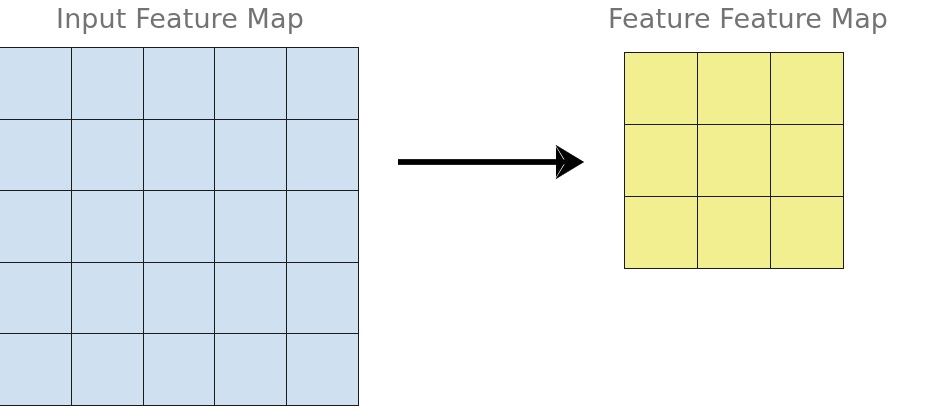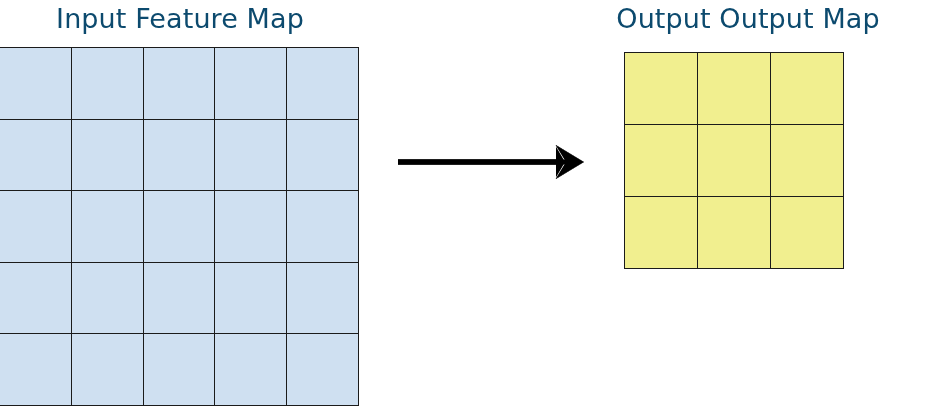--- a/index.html
+++ b/index.html
@@ -17,21 +17,21 @@
     height: 406px;
     background: #ffffff;
     overflow: hidden;
   }
 
   .title {
     position: absolute;
     font-family: "DejaVu Sans", sans-serif;
     font-size: 27px;
     font-weight: 400;
-    color: #0c4a6e;
+    color: #737373;
     white-space: nowrap;
     letter-spacing: 0.1px;
     text-align: center;
     line-height: 34px;
   }
   #input-title {
     left: 0px;
     top: 2px;
     width: 360px;
   }
@@ -127,21 +127,21 @@
   </div>
 
   <svg id="arrow" viewBox="0 0 192 44">
     <path d="M 2,19.2 L 160,19.2 L 160,5 L 188,22 L 160,39 L 160,24.8 L 2,24.8 Z" fill="#000000"></path>
     <path d="M 159,5 L 188,22 L 159,39 L 169,22 Z" fill="#ffffff"></path>
     <path d="M 159,5 L 188,22 L 159,39 L 169,22 Z" fill="#000000" opacity="0"></path>
     <path d="M 2,19.4 L 170,19.4 L 170,24.6 L 2,24.6 Z" fill="#000000"></path>
     <path d="M 159.5,5 L 188,22 L 159.5,39 L 170,22 Z" fill="#000000"></path>
   </svg>
 
-  <div class="title" id="output-title">Output Output Map</div>
+  <div class="title" id="output-title">Feature Feature Map</div>
 
   <div class="grid" id="output-grid">
     <div class="cell" style="background: rgb(241, 239, 143); border-color: rgb(27, 27, 27);"></div>
     <div class="cell" style="background: rgb(241, 239, 143); border-color: rgb(27, 27, 27);"></div>
     <div class="cell" style="background: rgb(241, 239, 143); border-color: rgb(27, 27, 27);"></div>
 
     <div class="cell" style="background: rgb(241, 239, 143); border-color: rgb(27, 27, 27);"></div>
     <div class="cell" style="background: rgb(241, 239, 143); border-color: rgb(27, 27, 27);"></div>
     <div class="cell" style="background: rgb(241, 239, 143); border-color: rgb(27, 27, 27);"></div>
 

